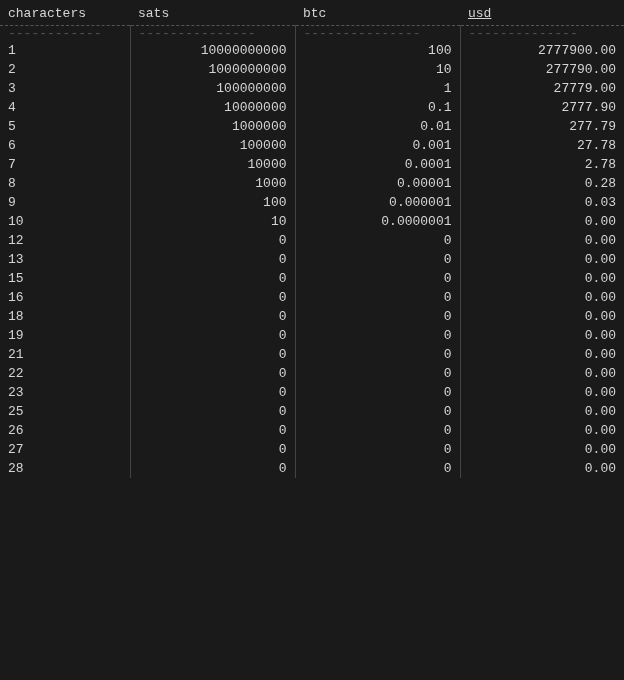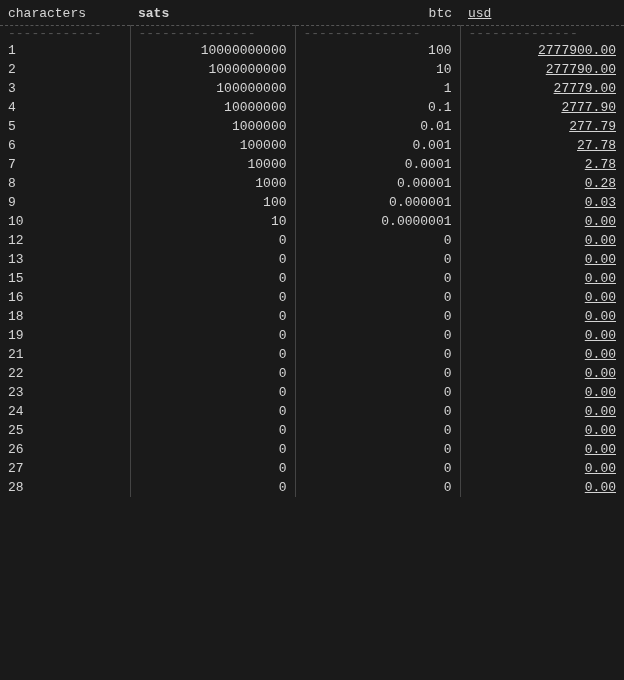--- a/index.html
+++ b/index.html
@@ -43,33 +43,30 @@
       color: #d4d4d4;
     }
 
     tbody tr td:first-child {
       text-align: left;
       border-left: none;
     }
 
     tbody tr td:last-child {
       border-right: none;
-      text-decoration: underline;
     }
 
     th.col-characters {
       width: 130px;
     }
     th.col-sats {
       width: 165px;
-      font-weight: bold;
     }
     th.col-btc {
       width: 165px;
-      text-align: right;
     }
     th.col-usd {
       width: 164px;
       text-decoration: underline;
     }
 
     td.col-characters {
       width: 130px;
       text-align: left;
       border-right: 1px solid #444;
@@ -226,26 +223,20 @@
           <td class="col-btc">0</td>
           <td class="col-usd">0.00</td>
         </tr>
         <tr>
           <td class="col-characters">23</td>
           <td class="col-sats">0</td>
           <td class="col-btc">0</td>
           <td class="col-usd">0.00</td>
         </tr>
         <tr>
-          <td class="col-characters">24</td>
-          <td class="col-sats">0</td>
-          <td class="col-btc">0</td>
-          <td class="col-usd">0.00</td>
-        </tr>
-        <tr>
           <td class="col-characters">25</td>
           <td class="col-sats">0</td>
           <td class="col-btc">0</td>
           <td class="col-usd">0.00</td>
         </tr>
         <tr>
           <td class="col-characters">26</td>
           <td class="col-sats">0</td>
           <td class="col-btc">0</td>
           <td class="col-usd">0.00</td>

